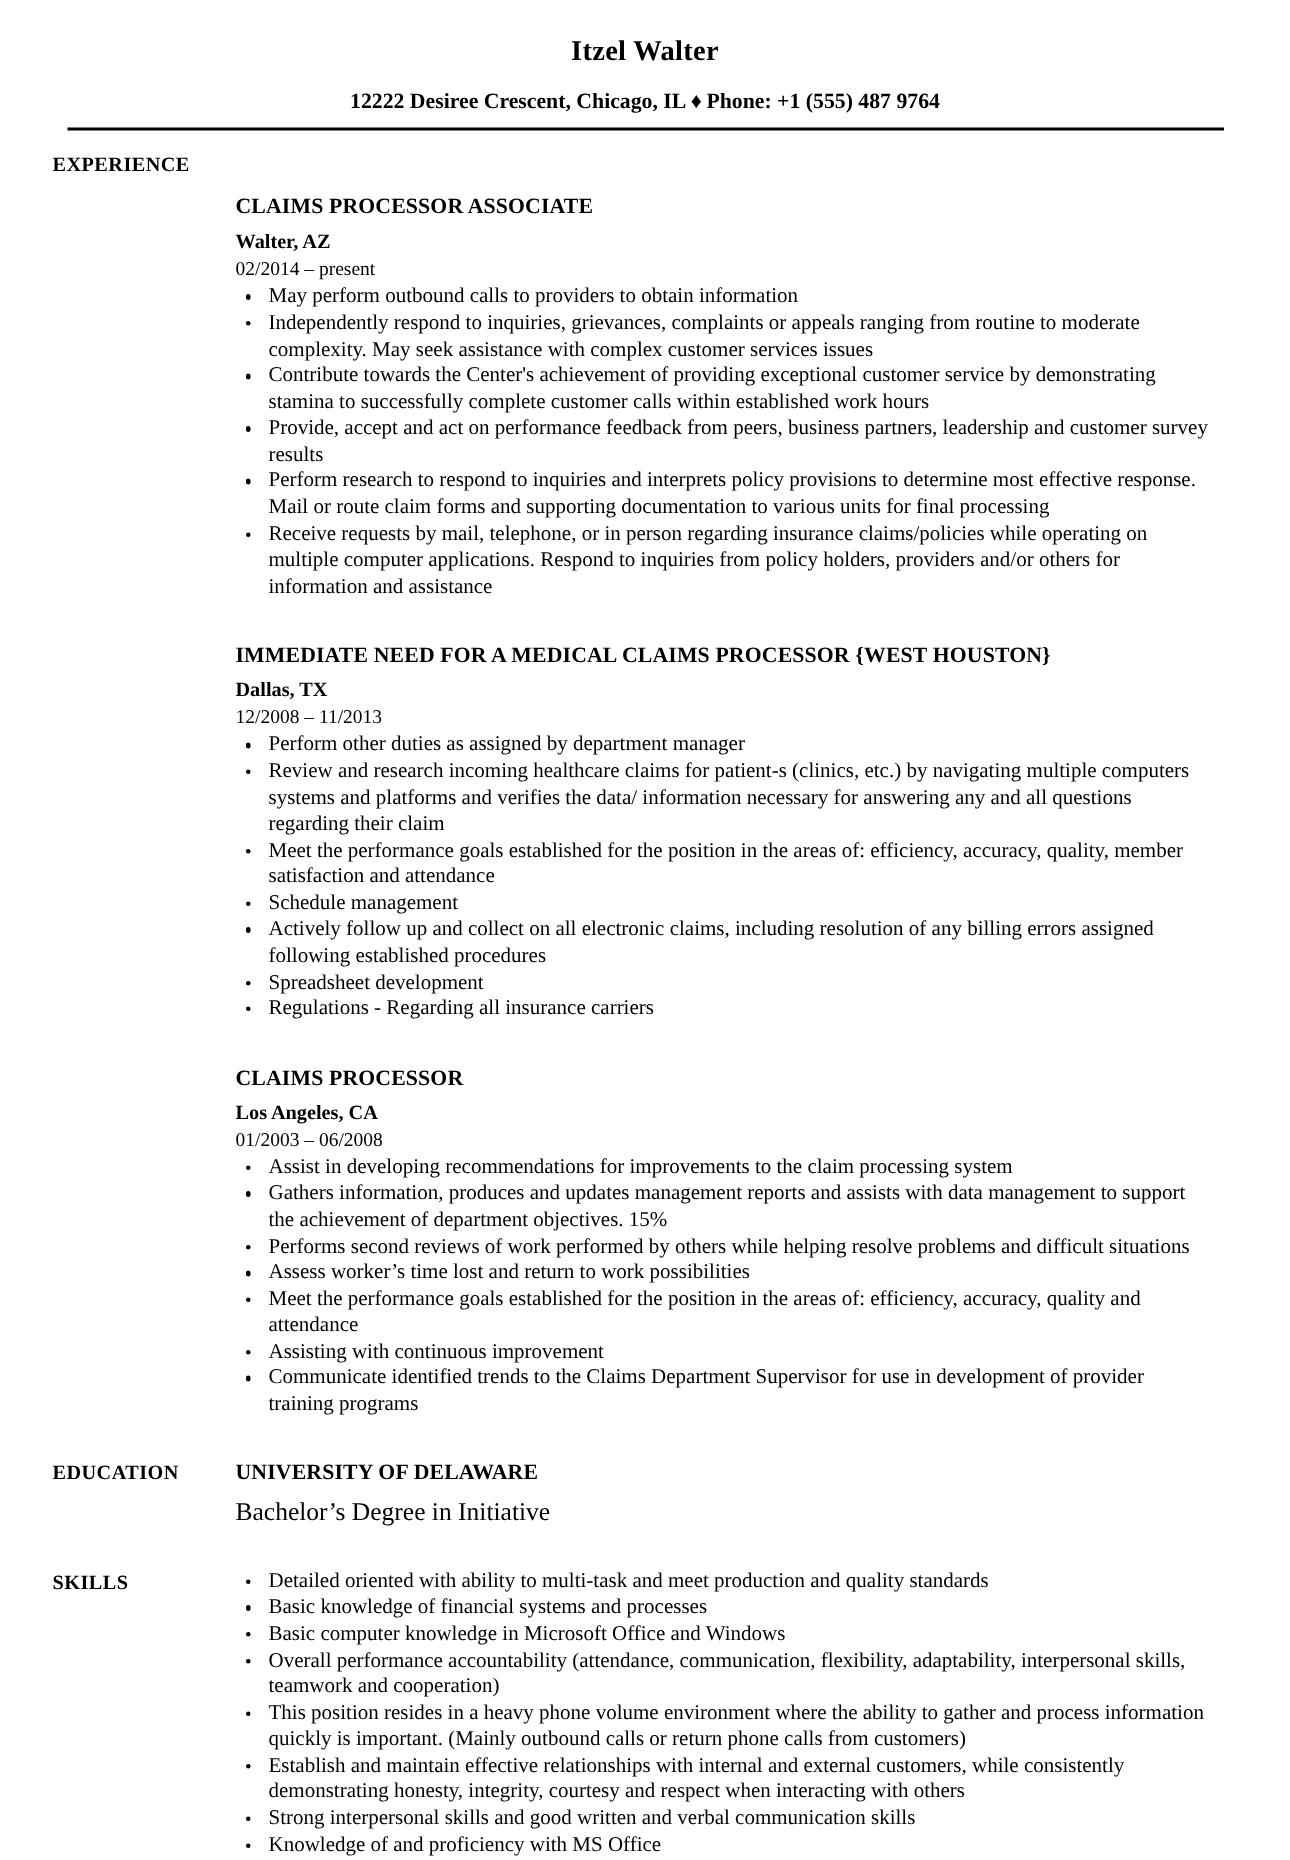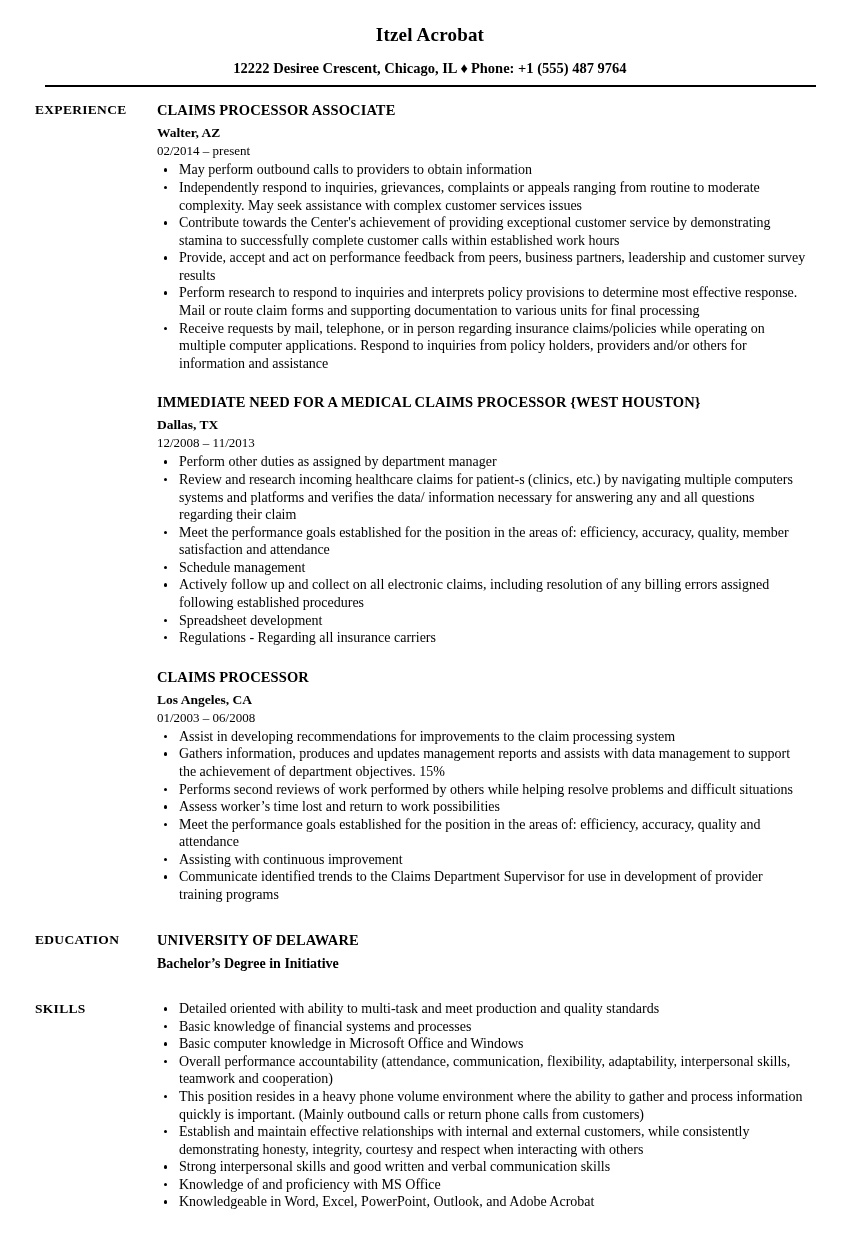--- a/index.html
+++ b/index.html
@@ -81,20 +81,21 @@
     margin-bottom: 0;
   }
   .job + .job {
     margin-top: 21px;
   }
   .job-title {
     font-size: 14.5px;
     font-weight: bold;
     line-height: 1.25;
     letter-spacing: 0.1px;
+    margin-top: 28px;
   }
   .job-location {
     font-size: 13.5px;
     font-weight: bold;
     line-height: 1.25;
     margin-top: 6px;
   }
   .job-dates {
     font-size: 13px;
     line-height: 1.25;
@@ -126,37 +127,37 @@
   }
 
   
   .edu-school {
     font-size: 14.5px;
     font-weight: bold;
     line-height: 1.25;
     letter-spacing: 0.1px;
   }
   .edu-degree {
-    font-size: 14px;
-    font-weight: bold;
+    font-size: 17px;
+    font-weight: normal;
     line-height: 1.25;
     margin-top: 6px;
   }
 
   .section-education { margin-top: 27px; justify-content: flex-end; }
   .section-skills { margin-top: 28px; }
   .section-skills ul.bullets { margin-top: 0; }
 </style>
 </head>
 <body>
 
 <div class="page">
 
   <div class="header">
-    <div class="cand-name">Itzel Acrobat</div>
+    <div class="cand-name">Itzel Walter</div>
     <div class="contact-line">
       <span>12222 Desiree Crescent, Chicago, IL</span><span class="sep">♦</span><span>Phone: +1 (555) 487 9764</span>
     </div>
     <hr class="rule">
   </div>
 
   <div class="content">
 
     <div class="section section-experience">
       <div class="section-label">EXPERIENCE</div>

